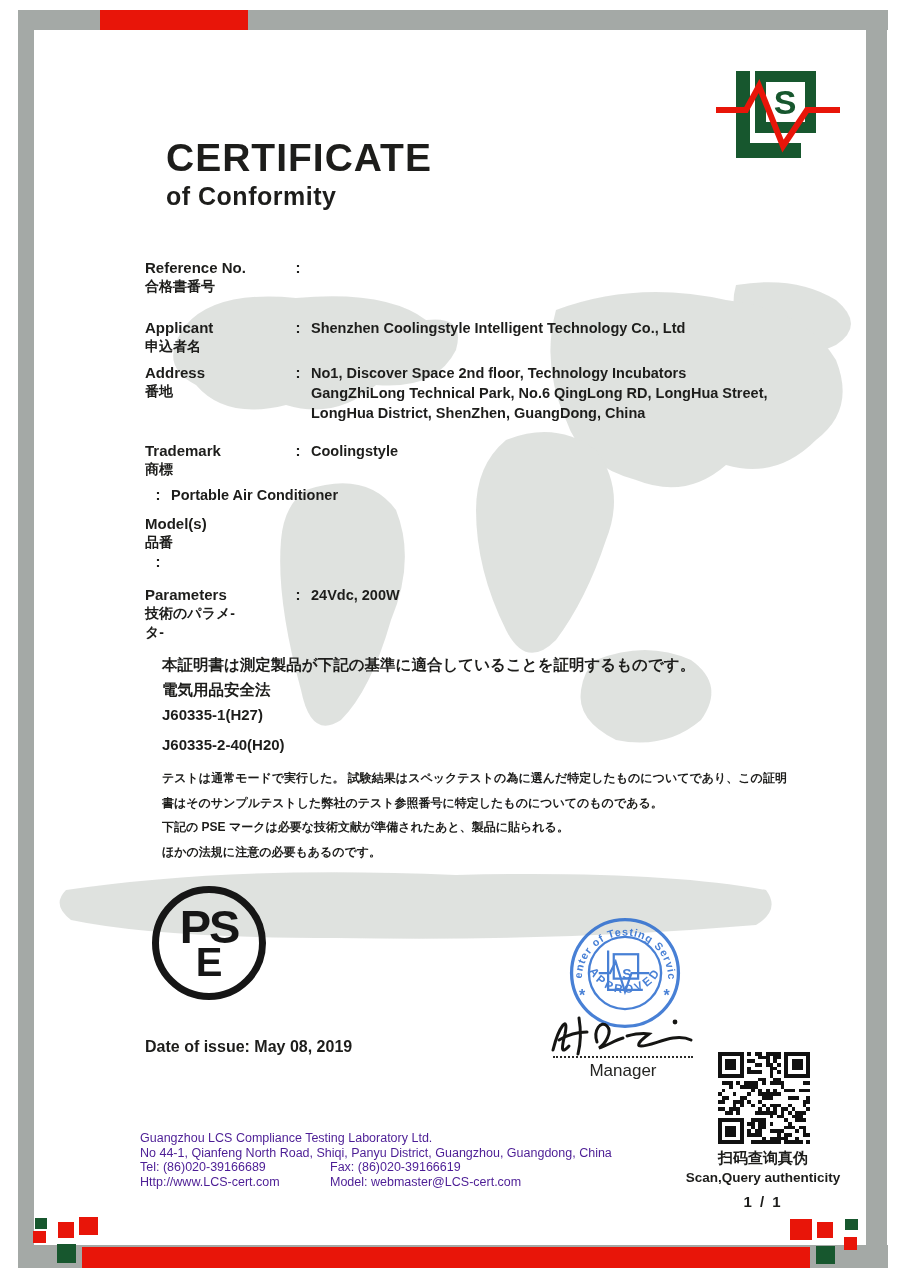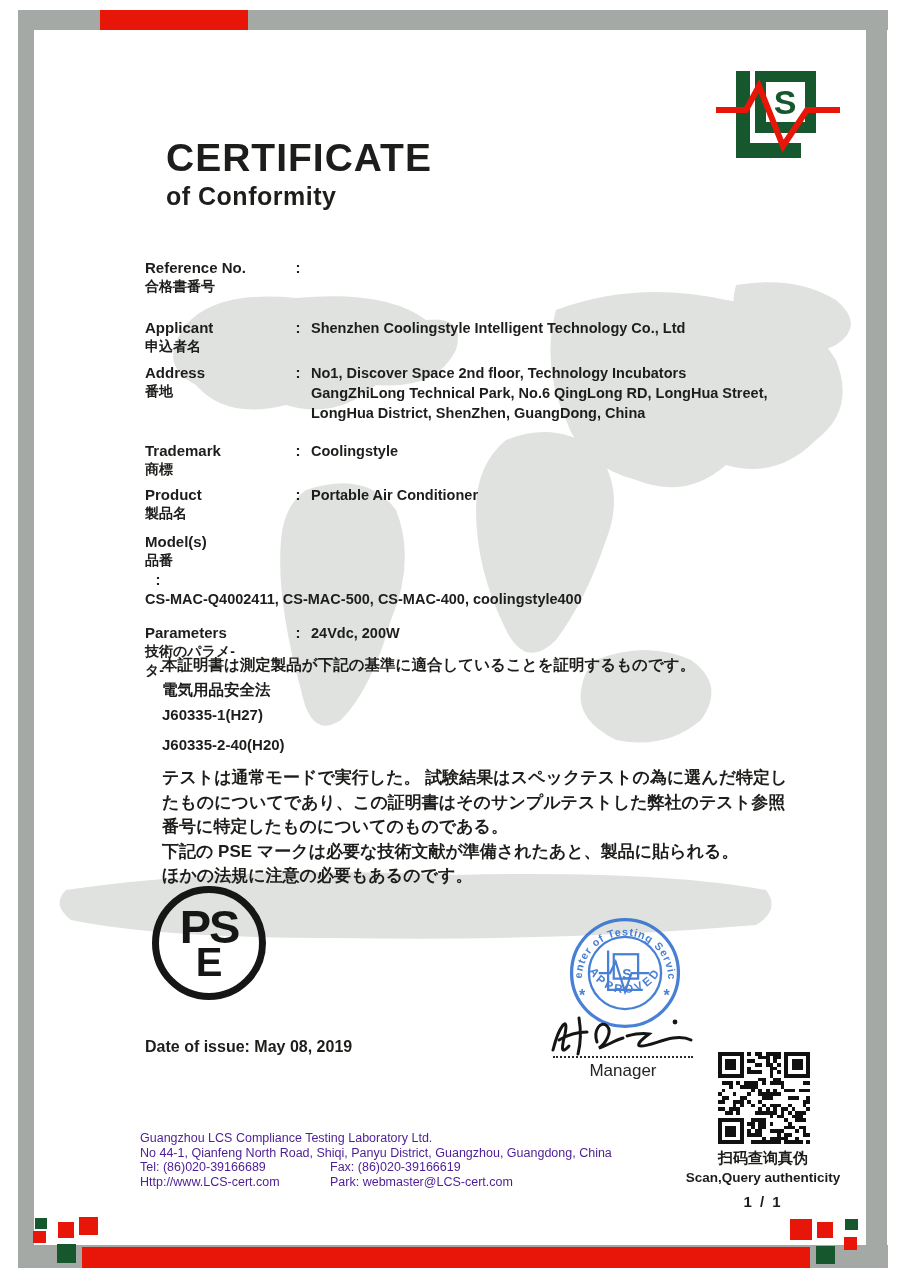--- a/index.html
+++ b/index.html
@@ -49,21 +49,21 @@
   .field-row:nth-child(4){margin-bottom:6px;}
   .field-row:nth-child(5){margin-bottom:9px;}
   .field-row:nth-child(6){margin-bottom:14px;flex-direction:column;}
 
   
   .statement{left:162px;top:652px;width:632px;}
   .stmt-intro{font-size:15.5px;font-weight:600;line-height:25px;white-space:pre-line;}
   .stmt-standard{font-size:15px;font-weight:bold;line-height:19px;}
   .stmt-standard.s1{margin-top:3px;}
   .stmt-standard.s2{margin-top:11px;}
-  .stmt-para{margin-top:12px;font-size:17px;font-weight:600;line-height:24.5px;white-space:pre-line;}
+  .stmt-para{margin-top:12px;font-size:12px;font-weight:600;line-height:24.5px;white-space:pre-line;}
 
   
   .pse{left:152px;top:886px;width:114px;height:114px;border:7px solid #161616;border-radius:50%;
        display:flex;flex-direction:column;align-items:center;justify-content:center;background:transparent;}
   .pse-ps{font-size:47px;font-weight:bold;letter-spacing:-2px;line-height:.82;color:#161616;}
   .pse-e{font-size:40px;font-weight:bold;line-height:.8;color:#161616;margin-top:0px;}
 
   
   .stamp{left:550px;top:898px;width:150px;height:150px;opacity:.88;}
   .stamp text{fill:var(--stamp-blue,#2f6fd0);font-family:"Liberation Sans",sans-serif;}
@@ -164,35 +164,30 @@
   <div class="field-row">
     <div class="field-labels">
       <div class="field-label-en">Trademark</div>
       <div class="field-label-jp">商標</div>
     </div>
     <div class="field-colon">:</div>
     <div class="field-value">Coolingstyle</div>
   </div>
 
   <div class="field-row">
-    <div class="field-labels">
-      <div class="field-label-en">Product</div>
-      <div class="field-label-jp">製品名</div>
-    </div>
     <div class="field-colon">:</div>
     <div class="field-value">Portable Air Conditioner</div>
   </div>
 
   <div class="field-row">
     <div class="field-labels">
       <div class="field-label-en">Model(s)</div>
       <div class="field-label-jp">品番</div>
     </div>
     <div class="field-colon">:</div>
-    <div class="field-value">CS-MAC-Q4002411, CS-MAC-500, CS-MAC-400, coolingstyle400</div>
   </div>
 
   <div class="field-row">
     <div class="field-labels">
       <div class="field-label-en">Parameters</div>
       <div class="field-label-jp">技術のパラメ-
 タ-</div>
     </div>
     <div class="field-colon">:</div>
     <div class="field-value">24Vdc, 200W</div>
@@ -254,21 +249,21 @@
 
 <div class="abs footer">
   <div>Guangzhou LCS Compliance Testing Laboratory Ltd.</div>
   <div>No 44-1, Qianfeng North Road, Shiqi, Panyu District, Guangzhou, Guangdong, China</div>
   <div class="cols">
     <span class="col1">Tel: (86)020-39166689</span>
     <span>Fax: (86)020-39166619</span>
   </div>
   <div class="cols">
     <span class="col1">Http://www.LCS-cert.com</span>
-    <span>Park: webmaster@LCS-cert.com</span>
+    <span>Model: webmaster@LCS-cert.com</span>
   </div>
 </div>
 
 <div class="abs qr">
   <svg viewBox="0 0 25 25" aria-hidden="true">
       <rect x="0" y="0" width="1" height="1" fill="#111"></rect>
       <rect x="1" y="0" width="1" height="1" fill="#111"></rect>
       <rect x="2" y="0" width="1" height="1" fill="#111"></rect>
       <rect x="3" y="0" width="1" height="1" fill="#111"></rect>
       <rect x="4" y="0" width="1" height="1" fill="#111"></rect>

